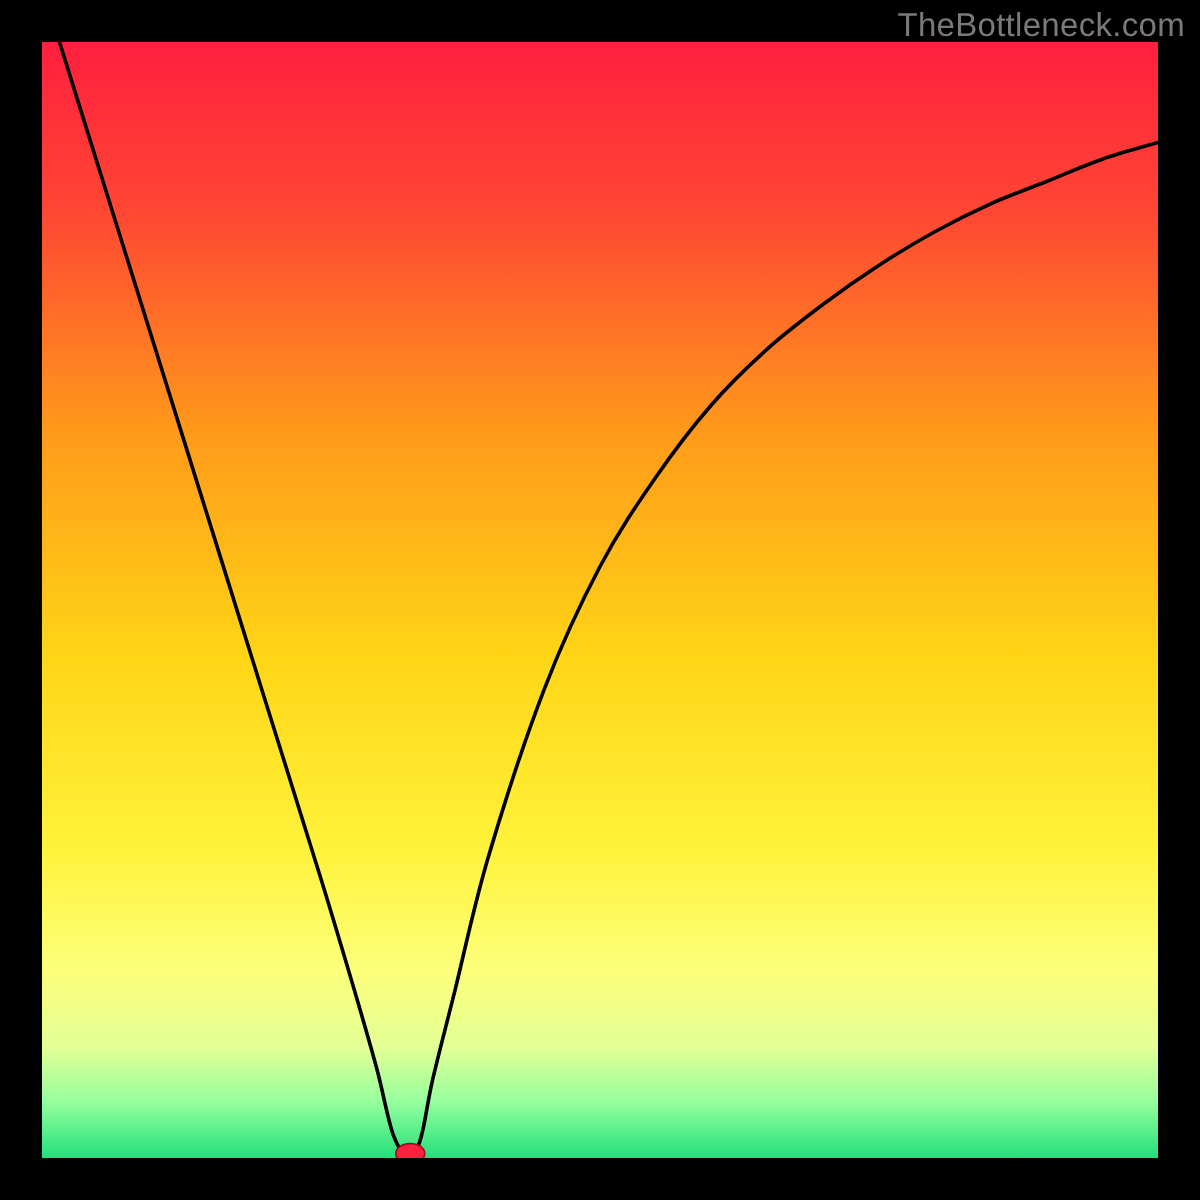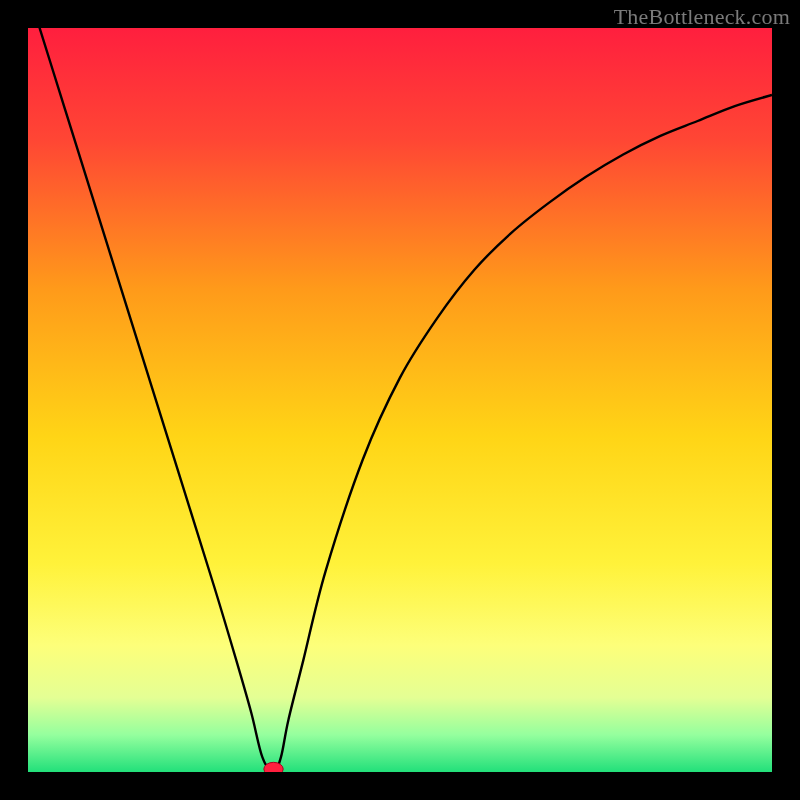--- a/index.html
+++ b/index.html
@@ -9,21 +9,20 @@
     height: 800px;
     overflow: hidden;
     background: #000;
     font-family: Arial, Helvetica, sans-serif;
   }
   .frame {
     position: relative;
     width: 800px;
     height: 800px;
     background: #000;
-    font-family: Liberation Serif, serif;
   }
   .plot {
     position: absolute;
     left: 28px;
     top: 28px;
     width: 744px;
     height: 744px;
   }
   .watermark {
     position: absolute;

